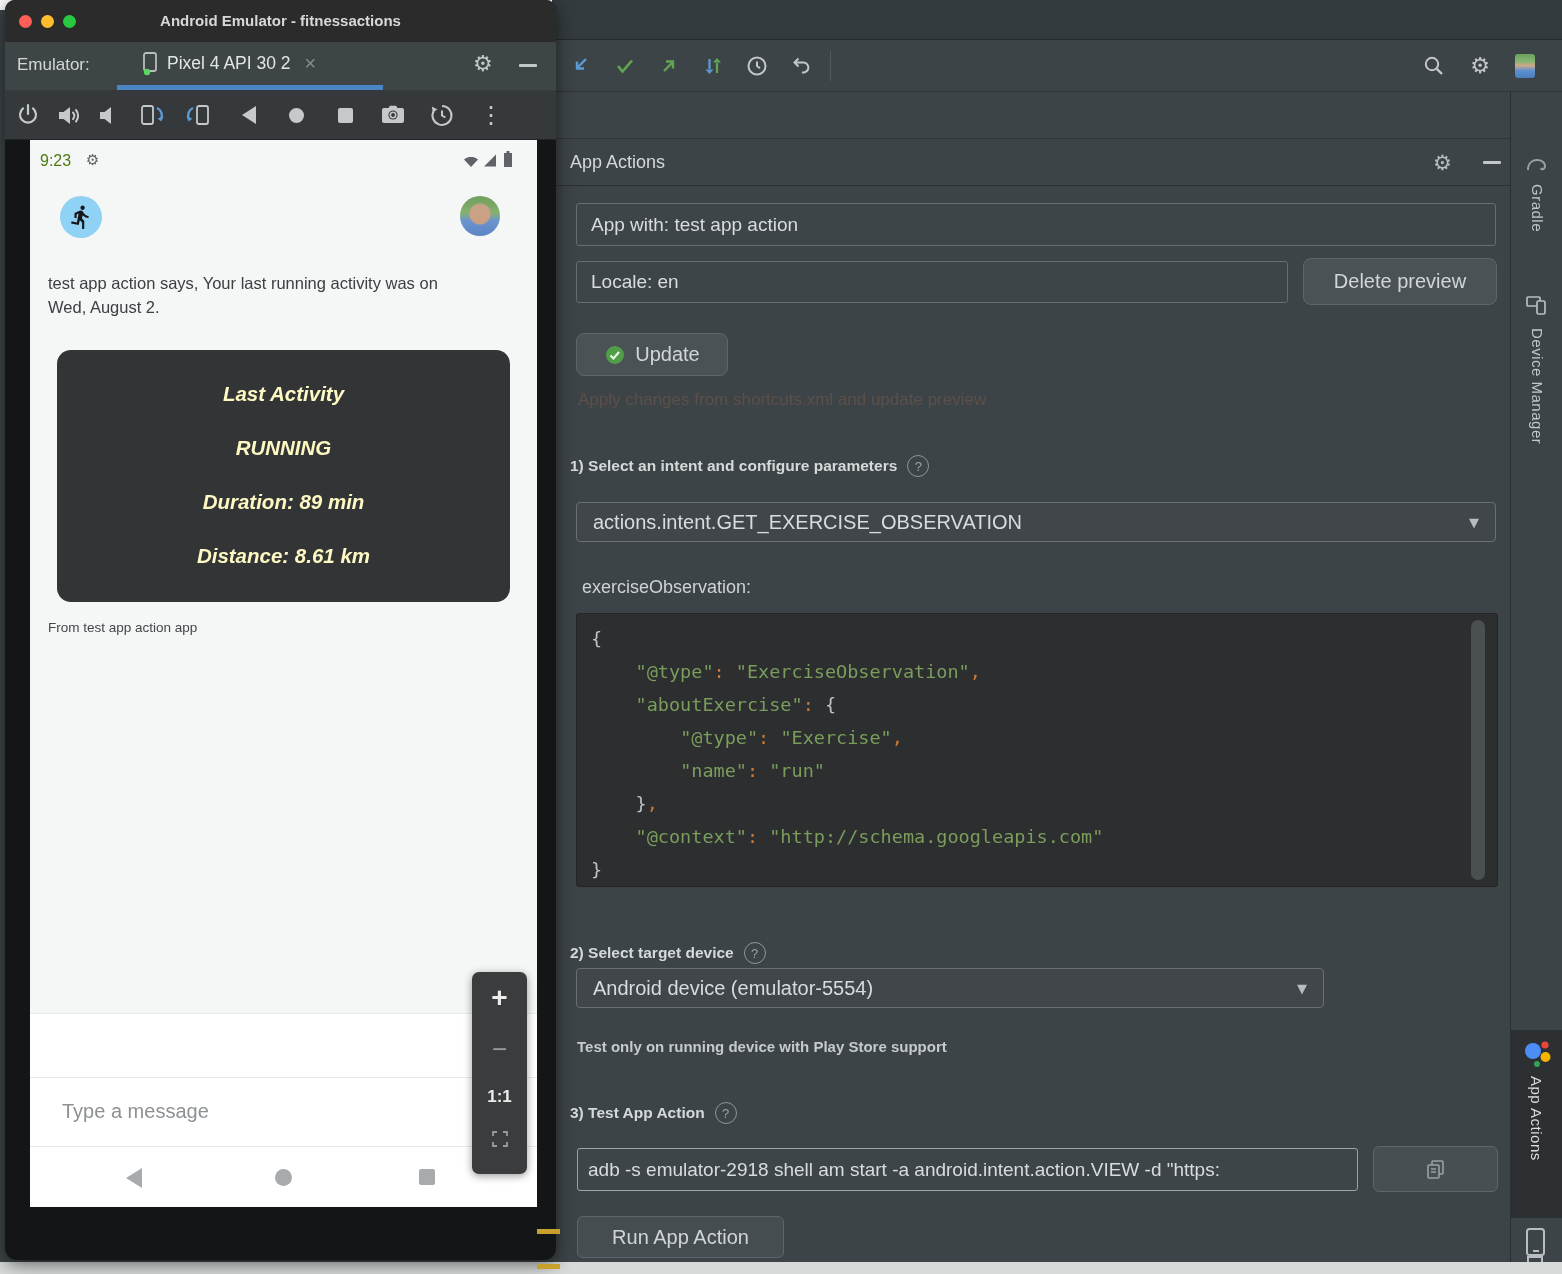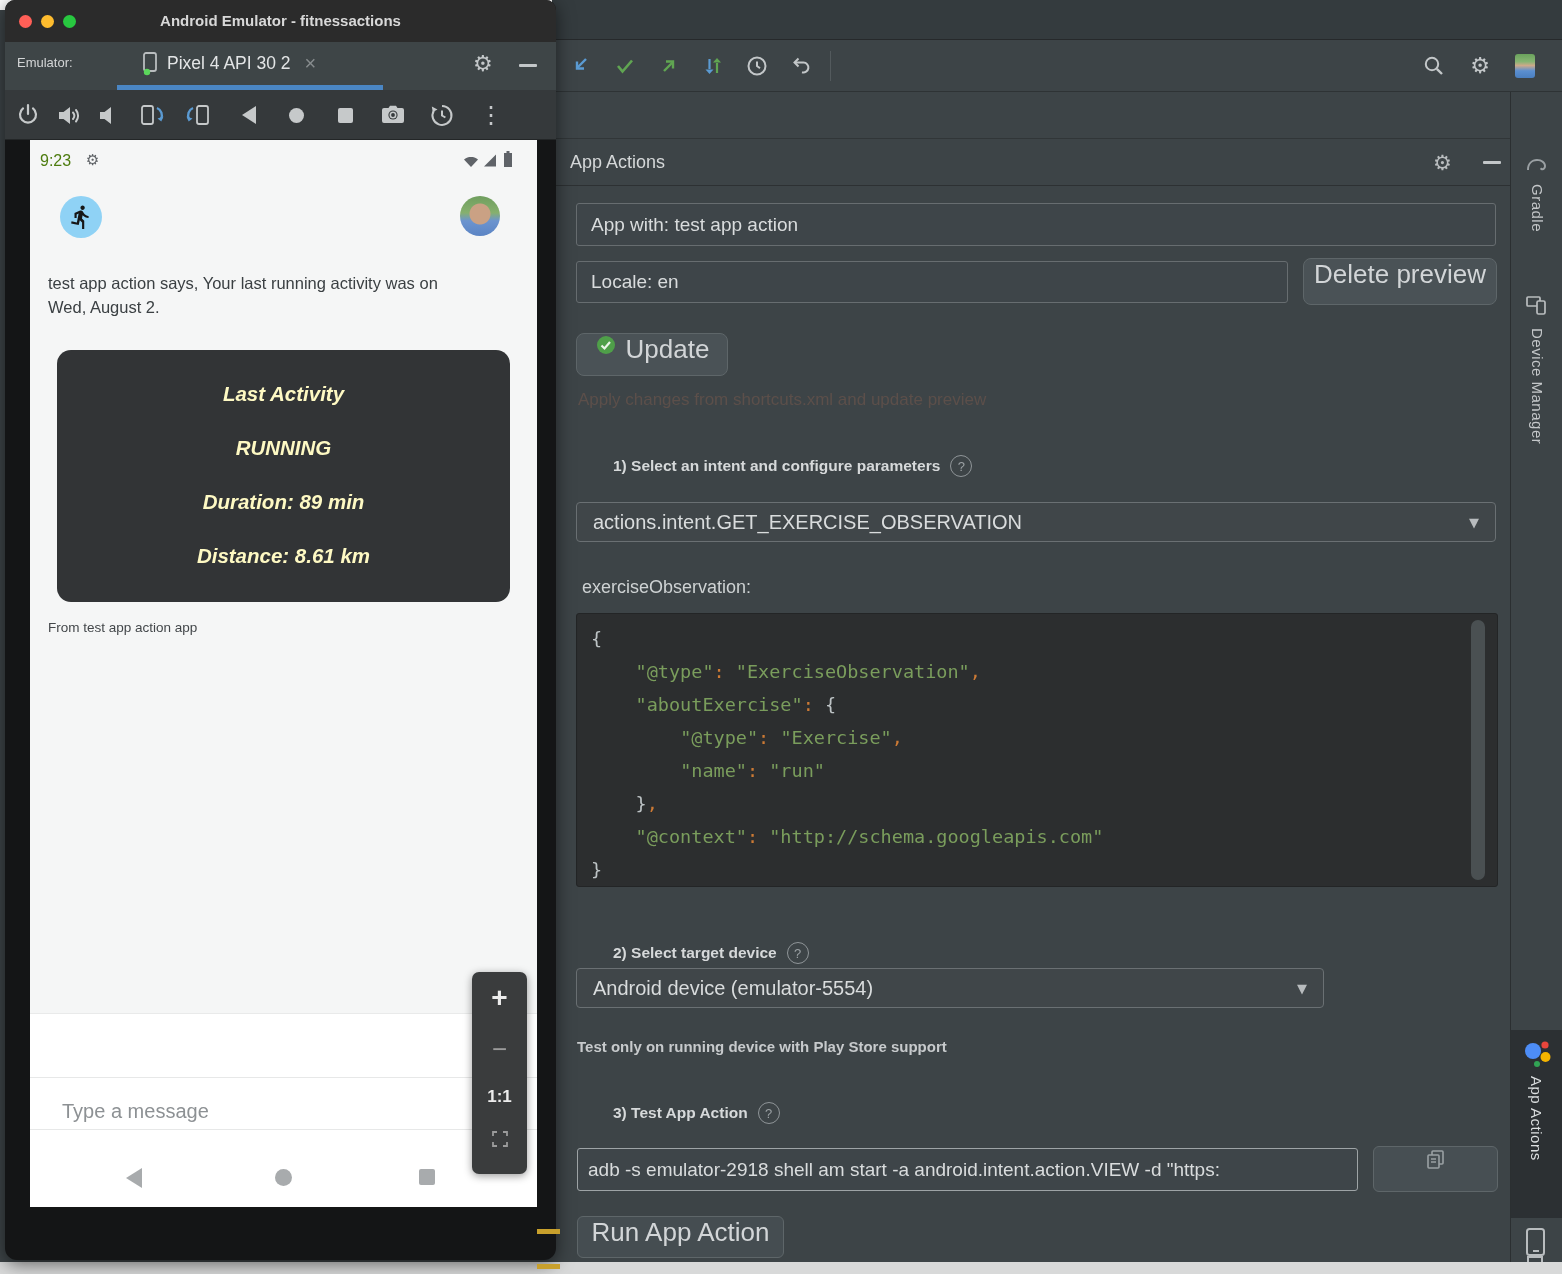--- a/index.html
+++ b/index.html
@@ -12,24 +12,24 @@
   .ide-topstrip { left:552px; top:0; width:1010px; height:40px; background:#343b3e; border-bottom:1px solid #26292b; }
   .vcs-bar { left:552px; top:40px; width:1010px; height:52px; background:#3d4447; border-bottom:1px solid #2e3335; }
   .vcs-icon { width:30px; height:30px; display:flex; align-items:center; justify-content:center; }
   .vcs-sep { width:1px; height:30px; background:#535a5d; }
   .navgap { left:552px; top:93px; width:1010px; height:46px; background:#3d4447; border-bottom:1px solid #31363 8; }
   .gear-glyph { font-family:"DejaVu Sans", sans-serif; color:#c3c7c9; }
 
   .panel-header { left:556px; top:140px; width:954px; height:46px; background:#3d4447; border-bottom:1px solid #2d3133; }
   .panel-title { color:#d5d8d9; font-size:18px; }
   .field { background:#3e4549; border:1px solid #676d70; border-radius:3px; color:#d9dcdd; font-size:19px; display:flex; align-items:center; padding:0 14px; }
-  .btn { background:#4a5256; border:1px solid #5e6669; border-radius:8px; color:#d2d5d7; font-size:26px; display:flex; align-items:flex-start; justify-content:center; }
+  .btn { background:#4a5256; border:1px solid #5e6669; border-radius:8px; color:#d2d5d7; font-size:20px; display:flex; align-items:center; justify-content:center; }
   .drop { background:#404649; border:1px solid #6a7073; border-radius:4px; color:#d9dcdd; font-size:20px; display:flex; align-items:center; padding:0 16px; }
   .drop .arrow { margin-left:auto; color:#b8bcbe; font-size:13px; font-family:"DejaVu Sans", sans-serif; }
-  .step-head { color:#d6d9da; font-size:15.5px; font-weight:bold; display:flex; align-items:center; gap:10px;margin-left:43px; }
+  .step-head { color:#d6d9da; font-size:15.5px; font-weight:bold; display:flex; align-items:center; gap:10px; }
   .qmark { width:22px; height:22px; border:1.5px solid #8f959 8; border:1.5px solid #8f9598; border-radius:50%; color:#9ba1a4; font-size:13px; display:flex; align-items:center; justify-content:center; font-weight:normal; }
   .hint-dim { color:#5c4f4a; font-size:17px; }
   .note { color:#c7cacc; font-size:15px; font-weight:bold; }
 
   .codeblock { background:#2c2e2f; border:1px solid #232526; border-radius:3px; padding:8px 0 8px 14px; font-family:"DejaVu Sans Mono", monospace; font-size:18.5px; line-height:33px; }
   .code-line { white-space:pre; }
   .tok-str  { color:#7a9d5c; }
   .tok-punc { color:#cc7a35; }
   .tok-brace{ color:#bdc3c5; }
   .code-scroll { background:#4a5052; border-radius:7px; }
@@ -45,21 +45,21 @@
   .emu { left:5px; top:0; width:551px; height:1260px; background:#141516; border-radius:10px 10px 12px 12px; overflow:hidden; box-shadow:0 4px 18px rgba(0,0,0,.55); }
   .emu-titlebar { left:0; top:0; width:100%; height:42px; background:#2b2b2b; }
   .tl { width:13px; height:13px; border-radius:50%; }
   .emu-title { width:100%; text-align:center; color:#d8d8d8; font-weight:bold; font-size:15px; line-height:42px; }
   .emu-tabrow { left:0; top:42px; width:100%; height:48px; background:#3e4547; }
   .emu-controls { left:0; top:90px; width:100%; height:50px; background:#35393b; border-bottom:1px solid #232627; }
   .ctl { position:absolute; top:100px; width:30px; height:30px; display:flex; align-items:center; justify-content:center; }
 
   .screen { left:25px; top:140px; width:507px; height:1067px; background:#f5f6f6; overflow:hidden; }
   .scr-lower { left:0; top:873px; width:507px; height:194px; background:#ffffff; border-top:1px solid #e9eaea; }
-  .msgrow { left:0; top:937px; width:507px; height:53px; background:#fff; border-top:1px solid #e7e8e8; border-bottom:1px solid #e7e8e8; }
+  .msgrow { left:0; top:937px; width:507px; height:70px; background:#fff; border-top:1px solid #e7e8e8; border-bottom:1px solid #e7e8e8; }
   .card { left:27px; top:210px; width:453px; height:252px; background:#323436; border-radius:14px; }
   .card div { position:absolute; width:100%; text-align:center; color:#fef9c3; font-size:20.5px; font-weight:bold; font-style:italic; }
   .zoompanel { left:467px; top:972px; width:55px; height:202px; background:#3a3c3d; border-radius:7px; box-shadow:0 2px 8px rgba(0,0,0,.4); }
   .zp { position:absolute; width:100%; text-align:center; }
   .navic { position:absolute; top:1030px; }
 </style>
 </head>
 <body>
 
 <div class="stage">
@@ -246,21 +246,21 @@
   <div class="abs emu">
 
     <div class="abs emu-titlebar f">
       <span class="tl" style="position:absolute; left:14px; background:#ff5f57;"></span>
       <span class="tl" style="position:absolute; left:36px; background:#febc2e;"></span>
       <span class="tl" style="position:absolute; left:58px; background:#28c840;"></span>
       <div class="emu-title">Android Emulator - fitnessactions</div>
     </div>
 
     <div class="abs emu-tabrow">
-      <span class="abs" style="left:12px; top:13px; color:#d4d6d7; font-size:13px;">Emulator:</span>
+      <span class="abs" style="left:12px; top:13px; color:#d4d6d7; font-size:17px;">Emulator:</span>
       <span class="abs" style="left:137px; top:9px; display:flex; align-items:center; gap:8px;">
         <svg width="17" height="25">
             <rect x="2" y="2" width="12" height="18" rx="2" fill="none" stroke="#b9bdbf" stroke-width="1.8"></rect>
             <circle cx="5" cy="21" r="3.2" fill="#5bd75b"></circle>
           </svg>
         <span style="color:#e3e5e6; font-size:17.5px;">Pixel 4 API 30 2</span>
         <span style="color:#878c8e; font-size:20px; margin-left:6px;">×</span>
       </span>
       <span class="abs" style="left:112px; top:43px; width:266px; height:5px; background:#4a86c4;"></span>
       <span class="abs gear-glyph" style="left:468px; top:9px; font-size:22px;">⚙</span>

